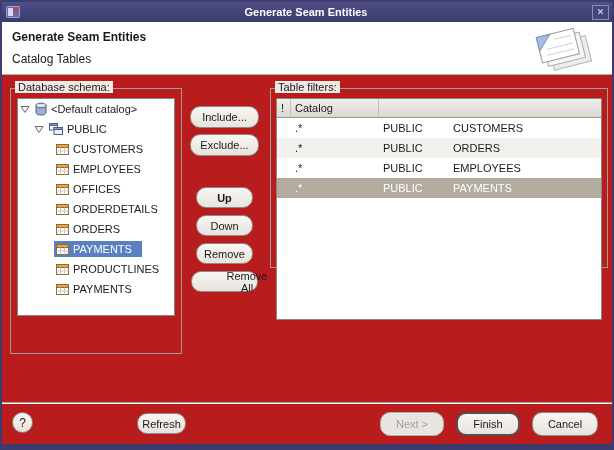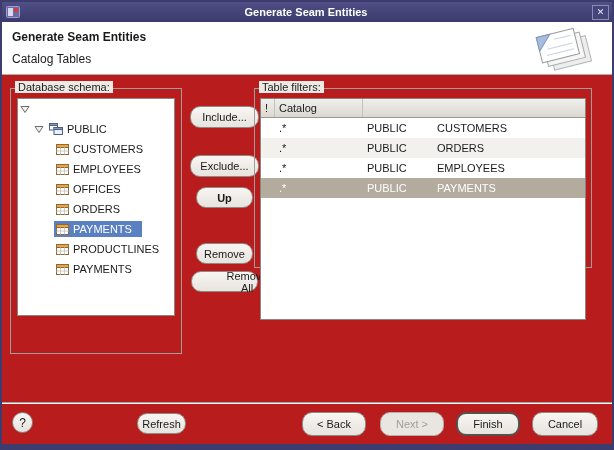--- a/index.html
+++ b/index.html
@@ -21,39 +21,39 @@
   .header { position:absolute; top:20px; left:0; right:0; height:53px; background:#ffffff;
             border-bottom:1px solid #b2afa9; }
   .h-title { position:absolute; left:10px; top:8px; font-size:12px; font-weight:bold; }
   .h-sub   { position:absolute; left:10px; top:30px; font-size:12px; }
   .banner  { position:absolute; right:8px; top:2px; }
 
   
   .frame { position:absolute; border:1px solid #a09d96; }
   .frame-label { position:absolute; top:-8px; left:4px; background:#edeae6; padding:0 3px; font-size:11px; }
   .frame-db      { left:8px;   top:86px; width:172px; height:266px; }
-  .frame-filters { left:252px; top:86px; width:338px; height:180px;padding-left:24px; }
+  .frame-filters { left:268px; top:86px; width:338px; height:180px;padding-left:24px; }
 
   
   .tree { position:absolute; left:6px; top:9px; width:158px; height:218px; background:#ffffff;
           border:1px solid #89867f; overflow:hidden; }
   .trow { height:20px; display:flex; align-items:center; white-space:nowrap; cursor:default; }
   .lvl0 { padding-left:2px; } .lvl1 { padding-left:16px; } .lvl2 { padding-left:36px; }
   .expander { width:11px; height:11px; margin-right:2px; display:inline-flex; flex:none; }
   .sel { display:inline-flex; align-items:center; padding:2px 10px 2px 2px; }
   .trow.selected .sel { background:#5b80c1; color:#ffffff; }
   .nicon { margin-right:4px; display:inline-flex; flex:none; }
 
   
   .btn { position:absolute; background:linear-gradient(#f8f6f3,#e7e3de); border:1px solid #8e8b85;
          border-radius:10px; font-size:11px; color:#1a1a1a; font-family:inherit;
          display:flex; align-items:center; justify-content:center; cursor:default; }
   .btn-refresh   { left:126px; top:324px; width:49px; height:21px; }
   .btn-include   { left:188px; top:104px; width:69px; height:22px; }
-  .btn-exclude   { left:188px; top:132px; width:69px; height:22px;margin-top:21px; }
+  .btn-exclude   { left:188px; top:132px; width:69px; height:22px; }
   .btn-up        { left:194px; top:185px; width:57px; height:21px;font-weight:bold; }
   .btn-down      { left:194px; top:213px; width:57px; height:21px; }
   .btn-remove    { left:194px; top:241px; width:57px; height:21px; }
   .btn-removeall { left:189px; top:269px; width:67px; height:21px;padding-left:45px; }
 
   
   .table { position:absolute; left:5px; top:9px; width:326px; height:222px; background:#ffffff;
            border:1px solid #89867f; display:flex; flex-direction:column; }
   .thead { display:flex; height:19px; flex:none; background:linear-gradient(#f1efeb,#dbd8d2);
            border-bottom:1px solid #9b9890; }
@@ -139,20 +139,28 @@
   <div class="frame frame-db">
     <span class="frame-label">Database schema:</span>
 
     <div class="tree">
       <div class="trow lvl0">
         <span class="expander">
             <svg width="10" height="10">
               <use href="#i-exp"></use>
             </svg>
           </span>
+        <span class="sel">
+            <span class="nicon">
+              <svg width="12" height="14">
+                <use href="#i-db"></use>
+              </svg>
+            </span>
+        <span>&lt;Default catalog&gt;</span>
+          </span>
       </div>
       <div class="trow lvl1">
         <span class="expander">
             <svg width="10" height="10">
               <use href="#i-exp"></use>
             </svg>
           </span>
         <span class="sel">
             <span class="nicon">
               <svg width="14" height="12">
@@ -192,20 +200,30 @@
         <span>OFFICES</span>
           </span>
       </div>
       <div class="trow lvl2">
         <span class="sel">
             <span class="nicon">
               <svg width="13" height="11">
                 <use href="#i-table"></use>
               </svg>
             </span>
+        <span>ORDERDETAILS</span>
+          </span>
+      </div>
+      <div class="trow lvl2">
+        <span class="sel">
+            <span class="nicon">
+              <svg width="13" height="11">
+                <use href="#i-table"></use>
+              </svg>
+            </span>
         <span>ORDERS</span>
           </span>
       </div>
       <div class="trow lvl2 selected">
         <span class="sel">
             <span class="nicon">
               <svg width="13" height="11">
                 <use href="#i-table"></use>
               </svg>
             </span>
@@ -233,20 +251,21 @@
           </span>
       </div>
     </div>
 
     <button class="btn btn-refresh">Refresh</button>
   </div>
 
   <button class="btn btn-include">Include...</button>
   <button class="btn btn-exclude">Exclude...</button>
   <button class="btn btn-up">Up</button>
+  <button class="btn btn-down">Down</button>
   <button class="btn btn-remove">Remove</button>
   <button class="btn btn-removeall">Remove All</button>
 
   <div class="frame frame-filters">
     <span class="frame-label">Table filters:</span>
 
     <div class="table">
       <div class="thead">
         <span class="th col-flag">!</span>
         <span class="th col-catalog">Catalog</span>
@@ -273,18 +292,17 @@
         <span class="td col-flag"></span>
         <span class="td col-catalog">.*</span>
         <span class="td col-schema">PUBLIC</span>
         <span class="td col-table">PAYMENTS</span>
       </div>
     </div>
   </div>
 
   <div class="footer-sep"></div>
   <button class="btn btn-help">?</button>
-  <button class="btn fbtn btn-back">&lt; Back</button>
   <button class="btn fbtn btn-next" disabled="">Next &gt;</button>
   <button class="btn fbtn btn-finish">Finish</button>
   <button class="btn fbtn btn-cancel">Cancel</button>
 
 </div>
 
 </body></html>

